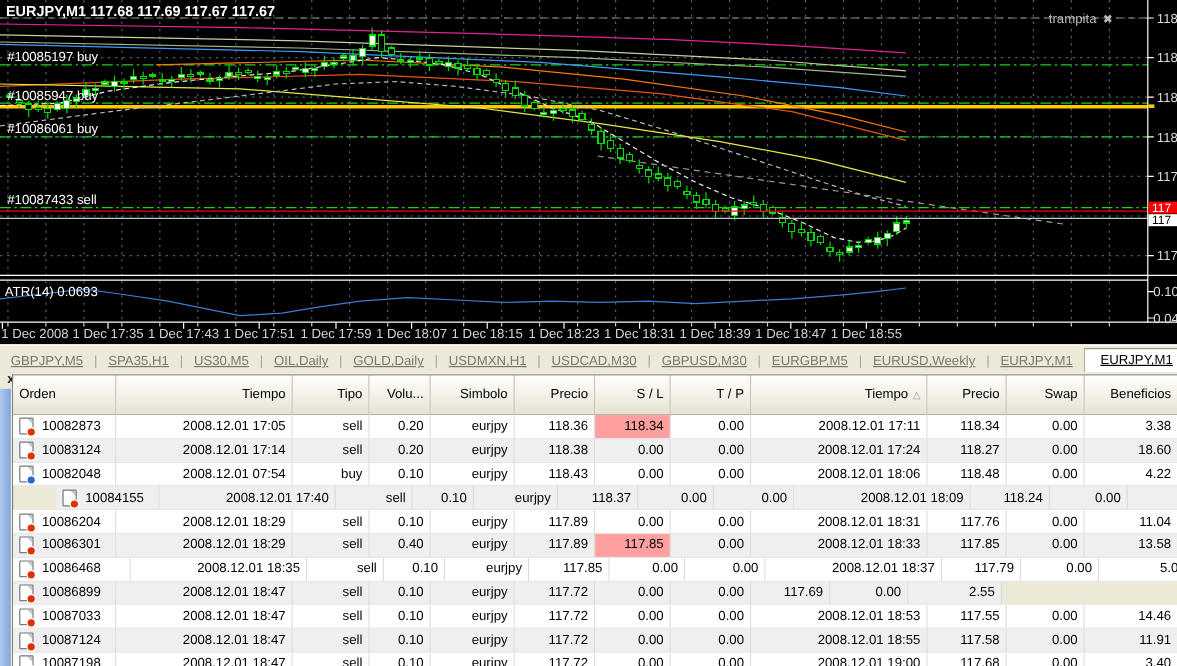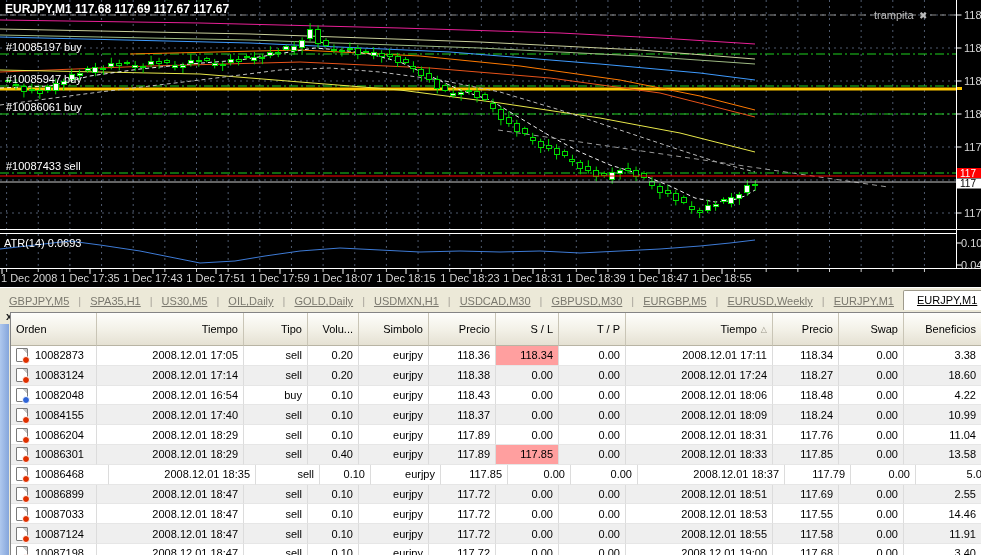--- a/index.html
+++ b/index.html
@@ -490,34 +490,34 @@
           <div class="dcell" style="width: 65px;">0.00</div>
           <div class="dcell" style="width: 78px;">18.60</div>
         </div>
         <div class="grid-row row-even">
           <div class="dcell left" style="width: 86px;">
             <span class="doc">
               <span class="dot" style="background: rgb(46, 100, 216);"></span>
             </span>
             <span>10082048</span>
           </div>
-          <div class="dcell" style="width: 147px;">2008.12.01 16:54</div>
+          <div class="dcell" style="width: 147px;">2008.12.01 07:54</div>
           <div class="dcell" style="width: 64px;">buy</div>
           <div class="dcell" style="width: 51px;">0.10</div>
           <div class="dcell" style="width: 70px;">eurjpy</div>
           <div class="dcell" style="width: 67px;">118.43</div>
           <div class="dcell" style="width: 63px;">0.00</div>
           <div class="dcell" style="width: 67px;">0.00</div>
           <div class="dcell" style="width: 147px;">2008.12.01 18:06</div>
           <div class="dcell" style="width: 66px;">118.48</div>
           <div class="dcell" style="width: 65px;">0.00</div>
           <div class="dcell" style="width: 78px;">4.22</div>
         </div>
         <div class="grid-row row-odd">
-          <div class="dcell left" style="width: 86px;">
+          <div class="dcell left" style="width: 86px; margin-left: 36px;">
             <span class="doc">
               <span class="dot" style="background: rgb(224, 48, 0);"></span>
             </span>
             <span>10084155</span>
           </div>
           <div class="dcell" style="width: 147px;">2008.12.01 17:40</div>
           <div class="dcell" style="width: 64px;">sell</div>
           <div class="dcell" style="width: 51px;">0.10</div>
           <div class="dcell" style="width: 70px;">eurjpy</div>
           <div class="dcell" style="width: 67px;">118.37</div>
@@ -592,21 +592,20 @@
             </span>
             <span>10086899</span>
           </div>
           <div class="dcell" style="width: 147px;">2008.12.01 18:47</div>
           <div class="dcell" style="width: 64px;">sell</div>
           <div class="dcell" style="width: 51px;">0.10</div>
           <div class="dcell" style="width: 70px;">eurjpy</div>
           <div class="dcell" style="width: 67px;">117.72</div>
           <div class="dcell" style="width: 63px;">0.00</div>
           <div class="dcell" style="width: 67px;">0.00</div>
-          <div class="dcell" style="width: 147px;">2008.12.01 18:51</div>
           <div class="dcell" style="width: 66px;">117.69</div>
           <div class="dcell" style="width: 65px;">0.00</div>
           <div class="dcell" style="width: 78px;">2.55</div>
         </div>
         <div class="grid-row row-even">
           <div class="dcell left" style="width: 86px;">
             <span class="doc">
               <span class="dot" style="background: rgb(224, 48, 0);"></span>
             </span>
             <span>10087033</span>

